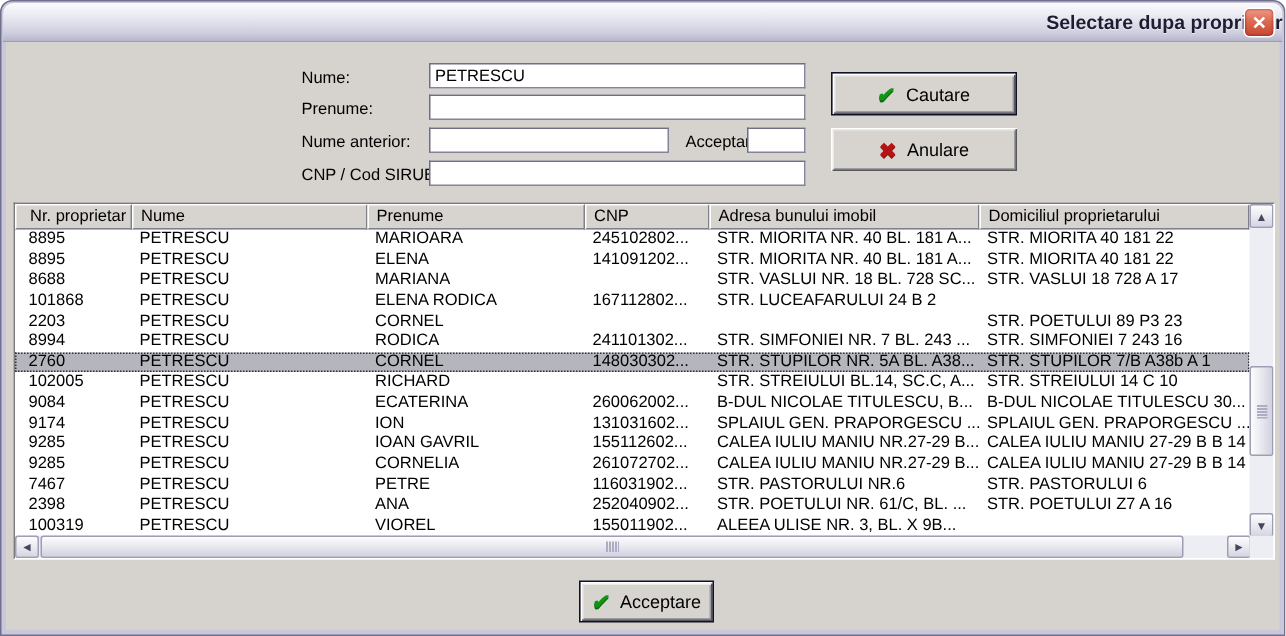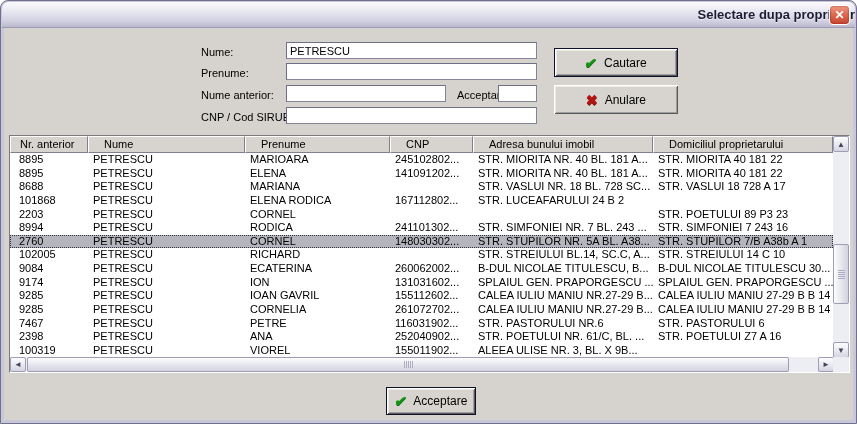--- a/index.html
+++ b/index.html
@@ -64,21 +64,21 @@
     position:absolute; left:8px; top:134px; width:841px; height:238px;
     background:#fff;
     border:1px solid; border-color:#7A7A7A #FFFFFF #FFFFFF #7A7A7A;
     overflow:hidden;
   }
   .thead{ position:absolute; left:0; top:0; height:17px; width:823px; display:flex; }
   .hcell{
     background:#D7D4CF; height:17px;
     border-top:1px solid #FFFFFF; border-left:1px solid #FFFFFF;
     border-right:1px solid #80808A; border-bottom:1px solid #80808A;
-    font-size:11px; line-height:15px; padding-left:15px;
+    font-size:11px; line-height:15px; padding-left:5px;
     white-space:nowrap; overflow:hidden; flex:none;
   }
   .tbody{ position:absolute; left:0; top:17px; width:823px; height:205px; overflow:hidden; }
   .trow{ display:flex; height:13.65px; line-height:13.5px; white-space:nowrap; }
   .trow.selected{ background:#B5B5BE; outline:1px dotted #30303A; outline-offset:-1px; }
   .tcell{ flex:none; overflow:hidden; padding-left:5px; font-size:11px; }
   .c0{ width:78px; padding-left:9px; } .c1{ width:157px; } .c2{ width:145px; }
   .c3{ width:83px; } .c4{ width:180px; } .c5{ width:180px; }
   .hcell.c0{ padding-left:9px; }
 
@@ -135,21 +135,21 @@
     <span class="check-ic">✔</span>
     <span>Cautare</span>
   </div>
   <div class="btn" style="left:553px; top:84px; width:124px; height:29px;">
     <span class="cross-ic">✖</span>
     <span>Anulare</span>
   </div>
 
   <div class="table">
     <div class="thead">
-        <div class="hcell c0">Nr. anterior</div>
+        <div class="hcell c0">Nr. proprietar</div>
         <div class="hcell c1">Nume</div>
         <div class="hcell c2">Prenume</div>
         <div class="hcell c3">CNP</div>
         <div class="hcell c5">Adresa bunului imobil</div>
         <div class="hcell c4">Domiciliul proprietarului</div>
       </div>
     <div class="tbody">
         <div class="trow">
           <div class="tcell c0">8895</div>
           <div class="tcell c1">PETRESCU</div>

